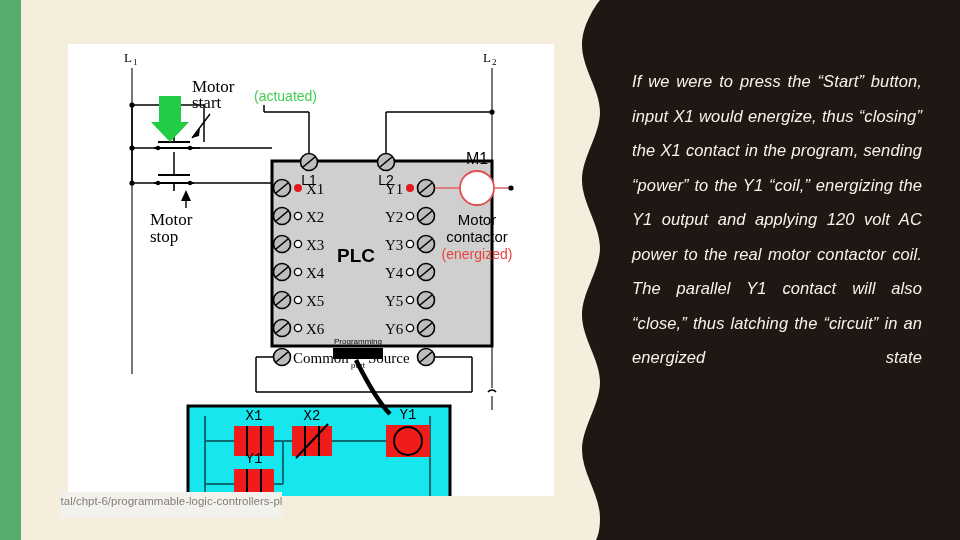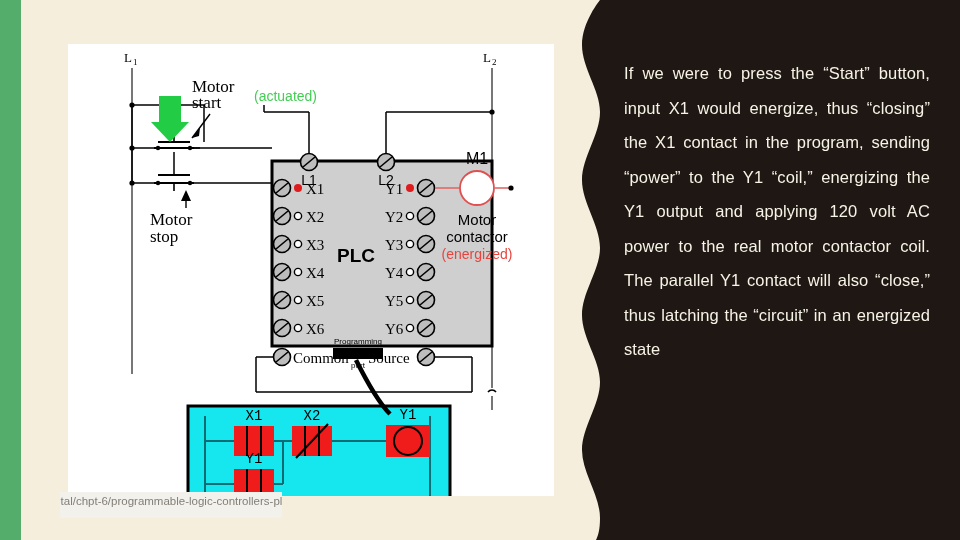--- a/index.html
+++ b/index.html
@@ -31,21 +31,21 @@
   .dark-panel svg{position:absolute;left:0;top:0;display:block;}
   .panel-text{
     position:absolute;left:64px;top:56px;width:306px;
     color:#f7f3e6;
     font-family:"Liberation Sans", sans-serif;
     font-size:16.5px;line-height:34.5px;
     text-align:justify;
     text-justify:inter-word;
     letter-spacing:.1px;
   }
-  .panel-text p{margin:0;}
+  .panel-text p{margin:8px;font-style:italic;}
   .panel-text p::after{content:"";display:inline-block;width:100%;}
 
   
   .url-strip{
     position:absolute;left:60px;top:492px;width:222px;height:26px;
     background:#f2f1ec;
     overflow:hidden;
   }
   .url-strip span{
     position:absolute;left:-2px;top:3px;

